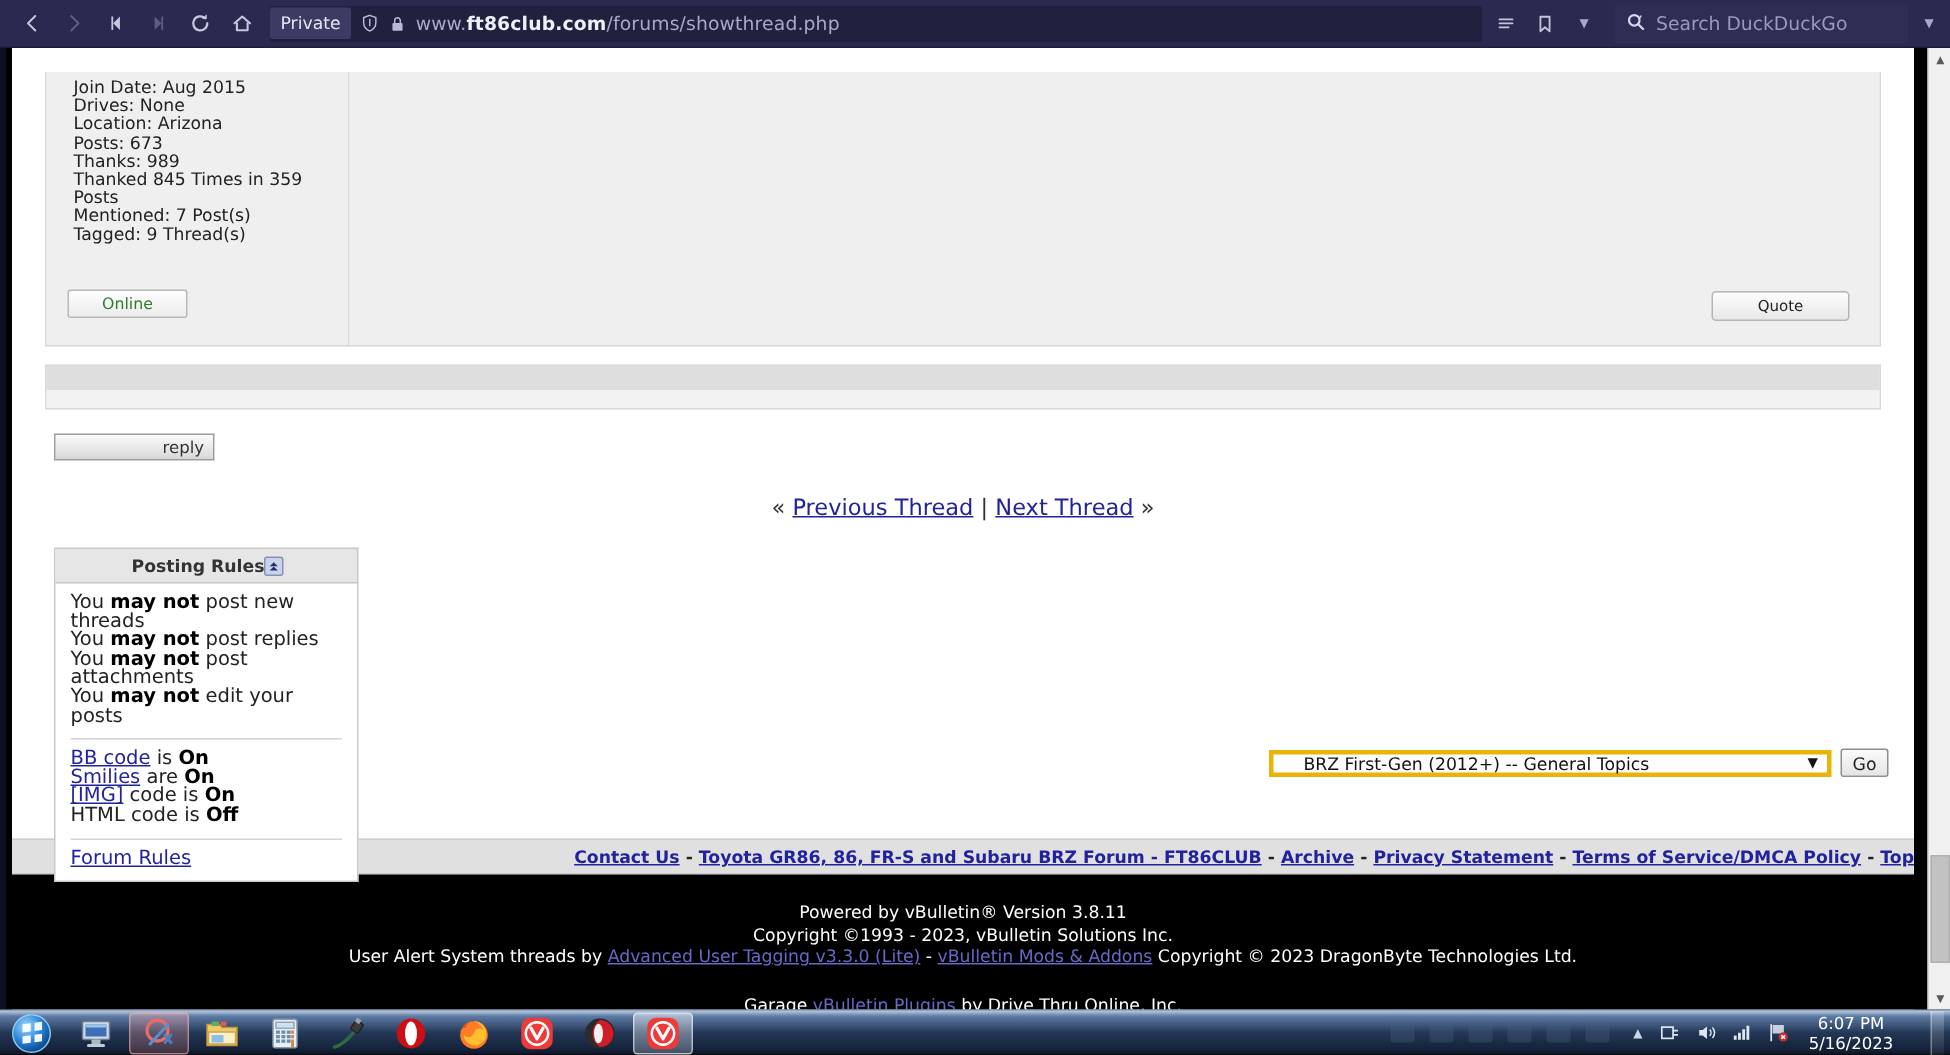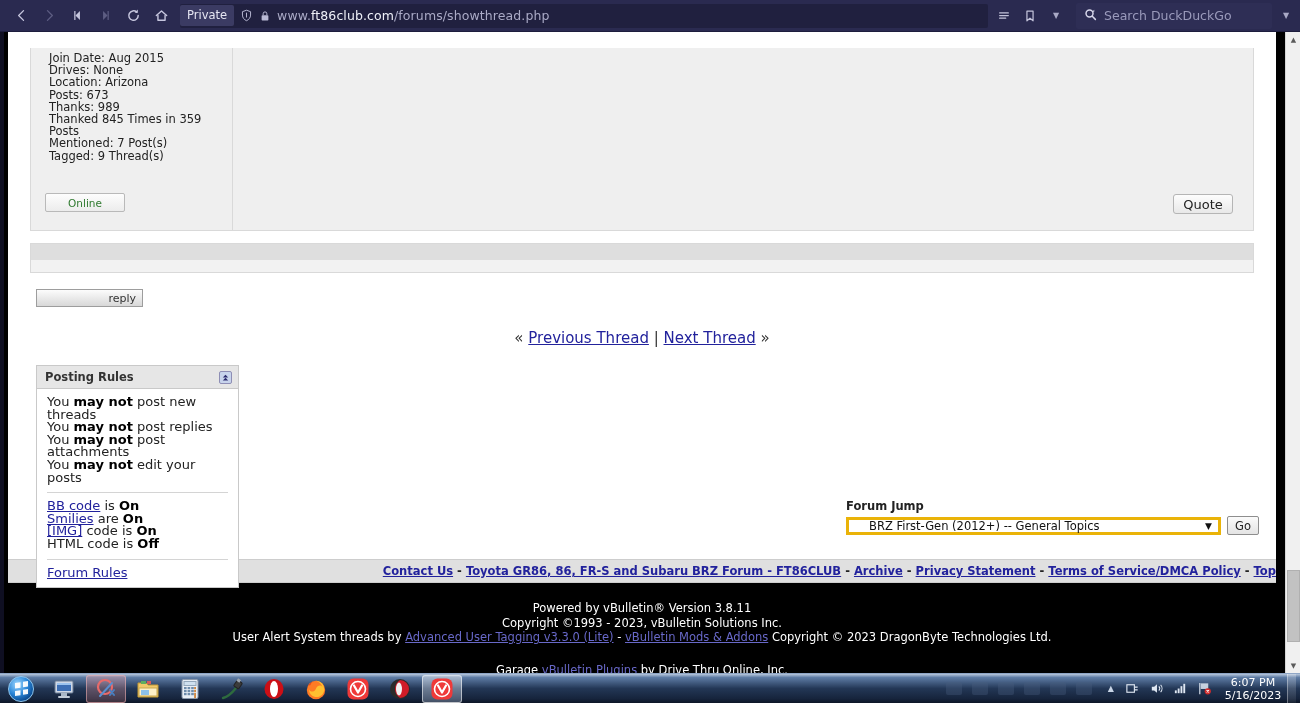--- a/index.html
+++ b/index.html
@@ -37,21 +37,21 @@
   .private-badge {
     background: #3b3b63; color: #e6e6f2;
     font-size: 11.5px; padding: 3px 7px 4px 7px; border-radius: 2px;
     margin-right: 6px; white-space: nowrap;
   }
   .shield-icon, .lock-icon { color: #b9b9d4; margin-right: 6px; display: flex; align-items: center; }
   .url-text {
     color: #aaaac6; font-size: 12.5px; white-space: nowrap; overflow: hidden;
     letter-spacing: 0.1px;
   }
-  .url-text b { color: #eef0f8; font-weight: normal; }
+  .url-text b { color: #eef0f8; font-weight: bold; }
   .chrome-right { display: flex; align-items: center; gap: 2px; padding-right: 2px; }
   .chrome-icon {
     width: 24px; height: 24px; display: flex; align-items: center; justify-content: center;
     color: #c3c3da;
   }
   .search-box {
     width: 196px; height: 26px; background: #2e2e55; border-radius: 2px;
     display: flex; align-items: center; padding: 0 4px 0 8px; margin-left: 6px;
   }
   .search-box .sicon { color: #d8d8ec; font-size: 12px; margin-right: 7px; font-weight: bold; }
@@ -111,24 +111,24 @@
     background: linear-gradient(#fdfdfd, #ececec);
     border: 1px solid #b9b9b9; border-radius: 2px;
     color: #2f7a2f; font-size: 10.5px;
     display: flex; align-items: center; justify-content: center;
   }
   .post-body {
     flex: 1; background: #efefef; position: relative; min-height: 182px;
   }
   .quote-btn {
     position: absolute; right: 20px; bottom: 16px;
-    width: 60px; height: 20px;
+    width: 92px; height: 20px;
     background: linear-gradient(#fdfdfd, #e8e8e8);
     border: 1px solid #b5b5b5; border-radius: 3px;
-    font-size: 13px; color: #222;
+    font-size: 10px; color: #222;
     display: flex; align-items: center; justify-content: center;
   }
 
   .postbit-footer {
     width: 1224px; margin: 12px auto 0 auto;
     border: 1px solid #d9d9d9;
     background: #f2f2f2;
   }
   .pbf-row { height: 16px; background: #dedede; }
   .pbf-row2 { height: 12px; background: #f2f2f2; }
@@ -152,21 +152,21 @@
 
   
   .lower-area { position: relative; margin-top: 18px; height: 180px; }
   .posting-rules {
     position: absolute; left: 28px; top: 0;
     width: 203px; border: 1px solid #c9c9c9; background: #fff;
   }
   .pr-head {
     background: #e6e6e6; border-bottom: 1px solid #c9c9c9;
     padding: 4px 6px 4px 8px; font-size: 11.5px; font-weight: bold; color: #333;
-    display: flex; align-items: center; justify-content: space-between;
+    display: flex; align-items: center; justify-content: center;
   }
   .pr-collapse {
     width: 13px; height: 13px; border: 1px solid #8e8eb5;
     background: #c8d4ec; color: #2b2b6e; font-size: 9px;
     display: flex; align-items: center; justify-content: center; border-radius: 2px;
   }
   .pr-body { padding: 7px 8px 8px 10px; font-size: 13px; color: #222; line-height: 12.6px; }
   .pr-body b { font-weight: bold; color: #000; }
   .pr-body a { color: #22229c; }
   .pr-hr { border: none; border-top: 1px solid #d4d4d4; margin: 8px 2px 7px 0; }
@@ -267,21 +267,21 @@
   }
   .tray-ghosts { display: flex; align-items: center; gap: 10px; margin-right: 16px; opacity: .35; }
   .ghost { width: 16px; height: 13px; background: #4a5f80; border-radius: 2px; }
   .tray-icon {
     width: 18px; height: 22px; display: flex; align-items: center; justify-content: center;
     color: #dfe7f2; margin: 0 3px;
   }
   .tray-up { color: #c9d5e6; font-size: 8px; margin-right: 6px; }
   .clock-box {
     color: #fff; font-size: 11px; text-align: center; line-height: 13px;
-    margin-left: 8px; margin-right: 3px; width: 58px;
+    margin-left: 8px; margin-right: 22px; width: 58px;
   }
   .show-desktop {
     width: 9px; height: 30px; margin-left: 2px;
     background: linear-gradient(180deg, rgba(255,255,255,.25), rgba(255,255,255,.05));
     border-left: 1px solid rgba(255,255,255,.35);
   }
 </style>
 </head>
 <body>
 
@@ -430,21 +430,20 @@
             <div><a href="#">BB code</a><span> is </span><b>On</b></div>
             <div><a href="#">Smilies</a><span> are </span><b>On</b></div>
             <div><a href="#">[IMG]</a><span> code is </span><b>On</b></div>
             <div><span>HTML code</span><span> is </span><b>Off</b></div>
             <hr class="pr-hr">
             <div><a href="#">Forum Rules</a></div>
           </div>
         </div>
 
         <div class="forum-jump">
-          <div class="fj-label">Forum Jump</div>
           <div class="fj-row">
             <div class="fj-select">
               <span>BRZ First-Gen (2012+) -- General Topics</span>
               <span class="sel-caret">▼</span>
             </div>
             <div class="fj-go">Go</div>
           </div>
         </div>
       </div>
 

